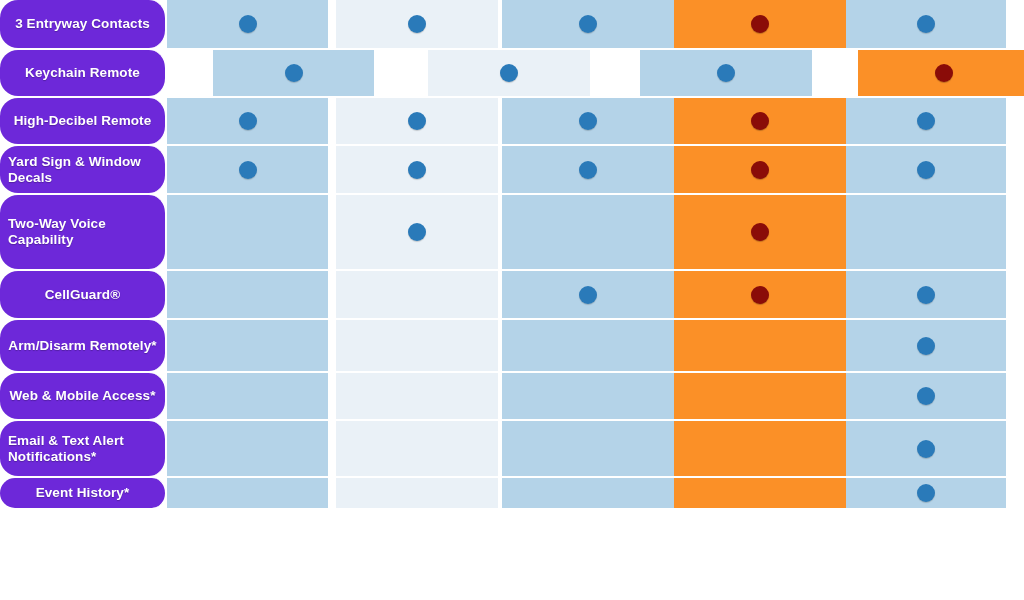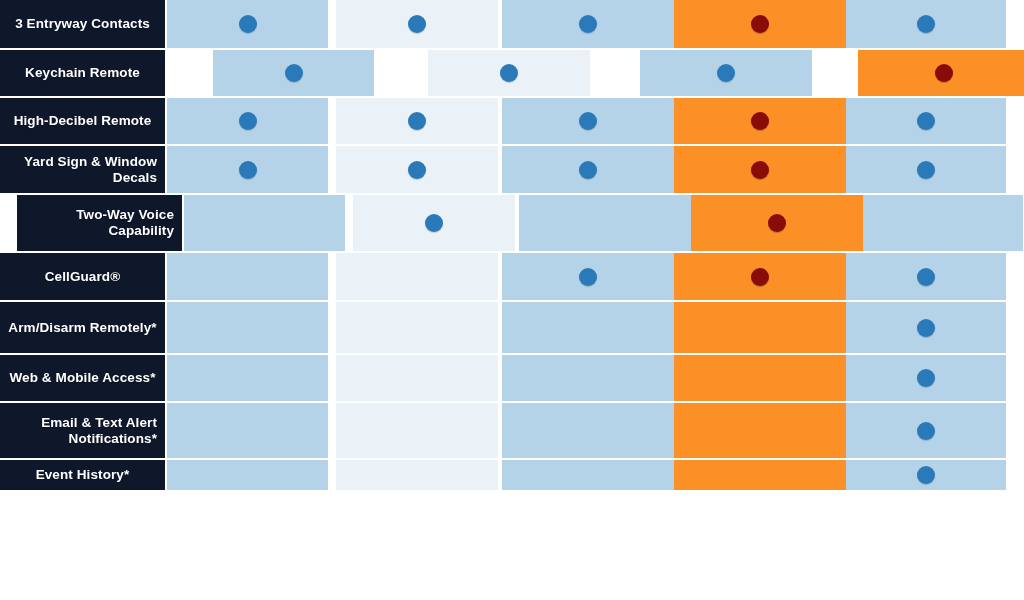--- a/index.html
+++ b/index.html
@@ -16,34 +16,35 @@
   .row{
     position:relative;
     display:flex;
     width:1024px;
     box-sizing:border-box;
     border-bottom:2px solid #ffffff;
   }
   .feat{
     flex:0 0 167px;
     width:167px;
-    background:#0f172a;
+    background:#6d28d9;
     color:#ffffff;
     font-weight:bold;
     font-size:13.5px;
     line-height:16px;
     letter-spacing:0.1px;
     display:flex;
     align-items:center;
     justify-content:center;
-    text-align:right;
+    text-align:left;
     padding:0 8px;
     box-sizing:border-box;
     border-right:2px solid #ffffff;
     text-shadow:0 1px 1px rgba(0,0,0,.25);
+    border-radius:18px;
   }
   .cell{
     display:flex;
     align-items:center;
     justify-content:center;
     box-sizing:border-box;
     position:relative;
   }
   .c1{flex:0 0 169px;width:169px;background:#b4d3e8;border-right:8px solid #ffffff;}
   .c2{flex:0 0 166px;width:166px;background:#eaf1f7;border-right:4px solid #ffffff;}
@@ -130,21 +131,21 @@
         <div class="cell c3">
           <span class="dot blue"></span>
         </div>
         <div class="cell c4">
           <span class="dot red"></span>
         </div>
         <div class="cell c5">
           <span class="dot blue"></span>
         </div>
       </div>
-      <div class="row" style="height: 58px; padding-left: 17px;">
+      <div class="row" style="height: 76px;">
         <div class="feat">Two-Way Voice Capability</div>
         <div class="cell c1">
           <span class="dot none"></span>
         </div>
         <div class="cell c2">
           <span class="dot blue"></span>
         </div>
         <div class="cell c3">
           <span class="dot none"></span>
         </div>

